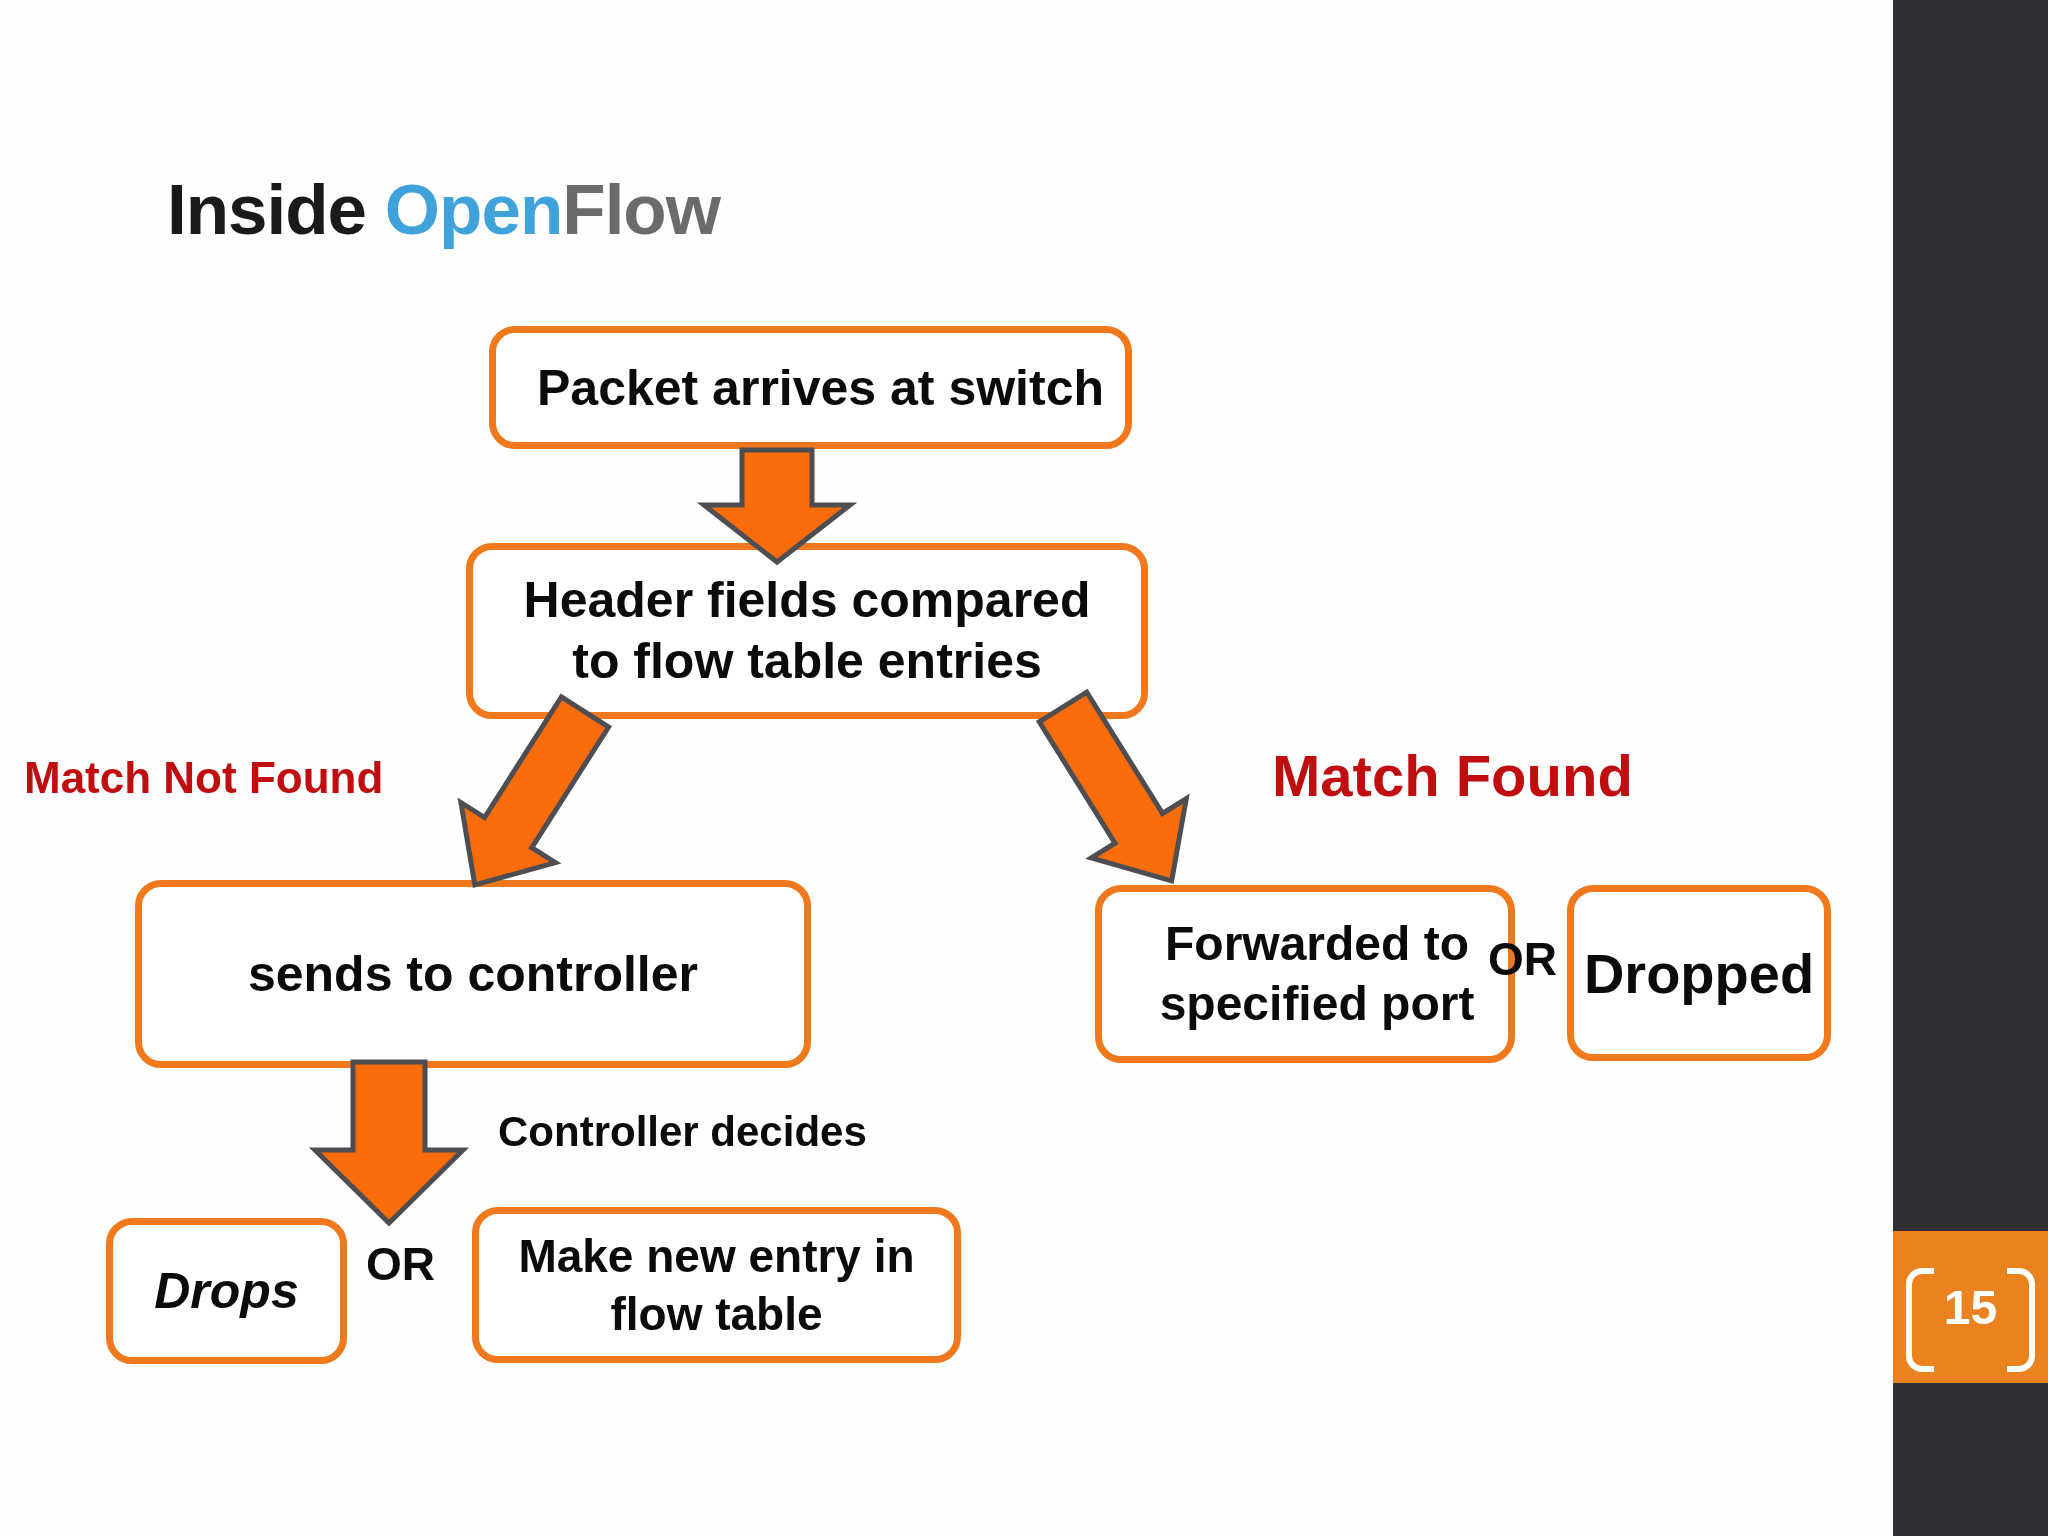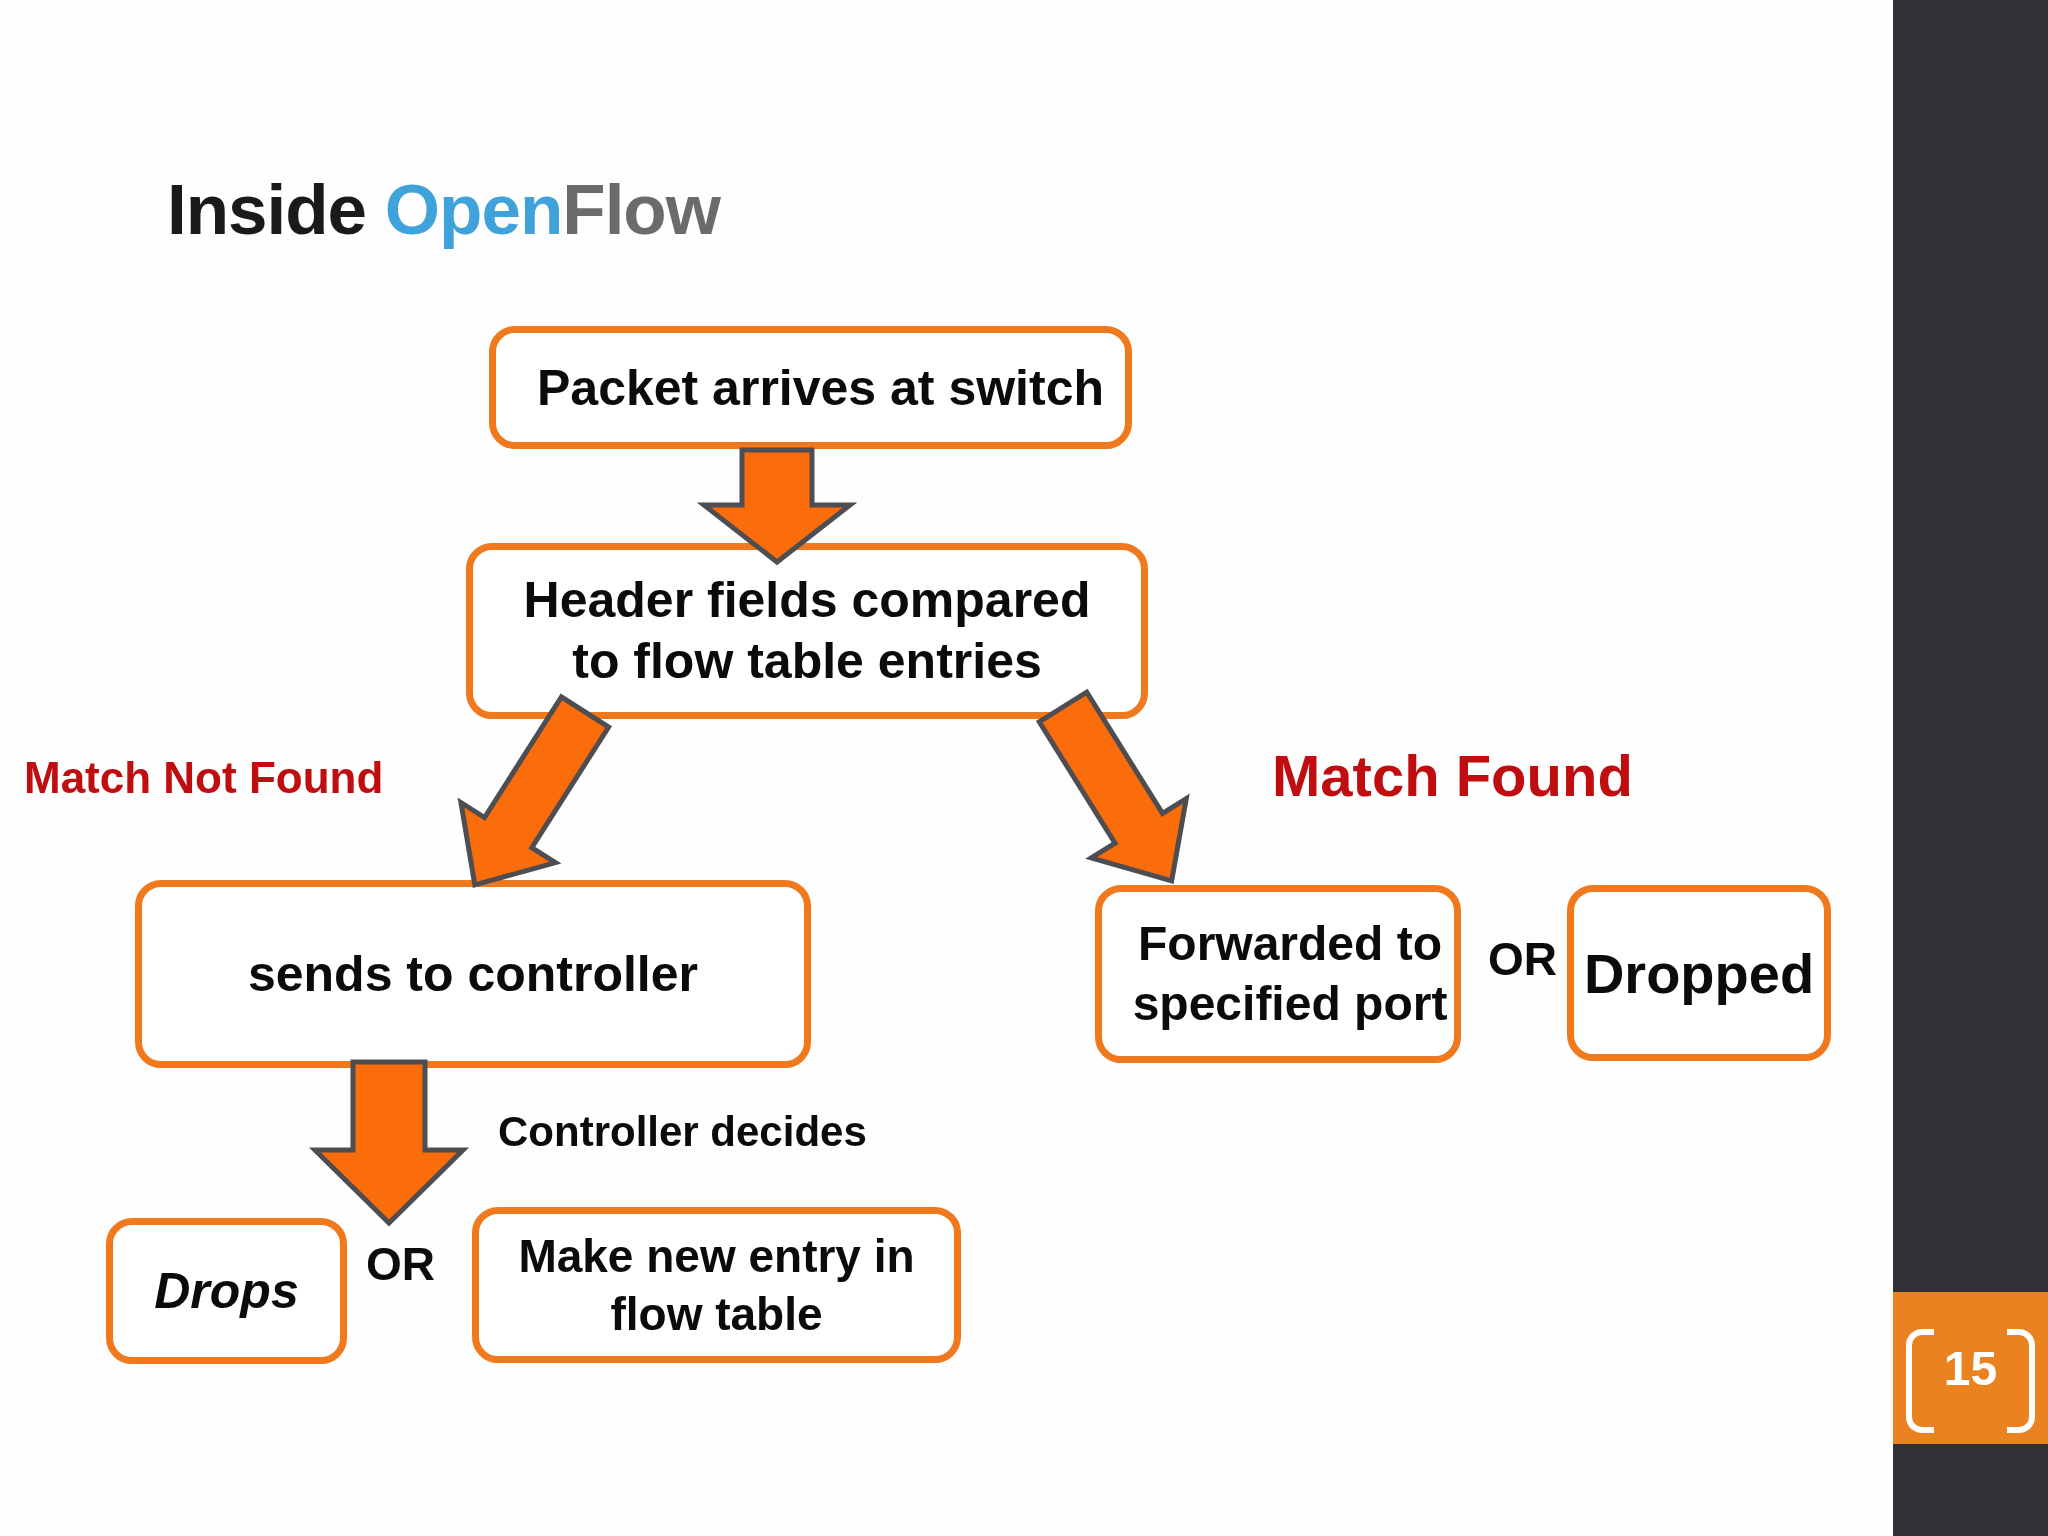--- a/index.html
+++ b/index.html
@@ -5,21 +5,21 @@
   html,body{margin:0;padding:0;}
   body{
     width:2048px;height:1536px;overflow:hidden;background:#ffffff;
     font-family:"Liberation Sans", sans-serif;
   }
   .slide{position:relative;width:2048px;height:1536px;background:#fefefe;}
 
   
   .sidebar{position:absolute;top:0;right:0;width:155px;height:1536px;background:var(--sidebar-bg);}
   .page-plate{
-    position:absolute;left:0;top:1292px;width:155px;height:152px;background:var(--badge-orange);
+    position:absolute;left:0;top:1231px;width:155px;height:152px;background:var(--badge-orange);
   }
   .bracket{position:absolute;top:37px;width:22px;height:92px;}
   .bracket.left{left:13px;border-left:6px solid #fff;border-top:6px solid #fff;border-bottom:6px solid #fff;border-radius:16px 0 0 16px;}
   .bracket.right{right:13px;border-right:6px solid #fff;border-top:6px solid #fff;border-bottom:6px solid #fff;border-radius:0 16px 16px 0;}
   .page-num{
     position:absolute;left:0;top:0;width:155px;height:152px;display:flex;align-items:center;justify-content:center;
     color:#fff;font-size:48px;font-weight:bold;
   }
 
   
@@ -33,21 +33,21 @@
     position:absolute;box-sizing:border-box;background:#fff;
     border:7px solid var(--box-border);border-radius:26px;
     display:flex;flex-direction:column;align-items:center;justify-content:center;
     color:#0b0b0b;font-weight:bold;text-align:center;
   }
   .fbox span{display:block;}
 
   #box-packet      {left:489px;top:326px;width:643px;height:123px;font-size:50px;padding-left:20px;}
   #box-header      {left:466px;top:543px;width:682px;height:176px;font-size:50px;line-height:61px;}
   #box-encapsulate {left:135px;top:880px;width:676px;height:188px;font-size:50px;line-height:60px;}
-  #box-forwarded   {left:1095px;top:885px;width:366px;height:178px;font-size:48px;line-height:60px;padding-left:24px;}
+  #box-forwarded   {left:1095px;top:885px;width:420px;height:178px;font-size:48px;line-height:60px;padding-left:24px;}
   #box-dropped     {left:1567px;top:885px;width:264px;height:176px;font-size:56px;}
   #box-drops       {left:106px;top:1218px;width:241px;height:146px;font-size:50px;font-style:italic;}
   #box-newentry    {left:452px;top:1207px;width:489px;height:156px;font-size:46px;line-height:58px;margin-left:20px;}
 
   
   .lbl{position:absolute;font-weight:bold;white-space:nowrap;}
   #lbl-match-not-found{left:24px;top:737px;font-size:44px;color:var(--label-red);margin-top:16px;}
   #lbl-match-found    {left:1272px;top:742px;font-size:58px;color:var(--label-red);}
   #lbl-controller     {left:498px;top:1108px;font-size:42px;color:#0b0b0b;}
   #lbl-or-left        {left:366px;top:1237px;font-size:46px;color:#0b0b0b;}

